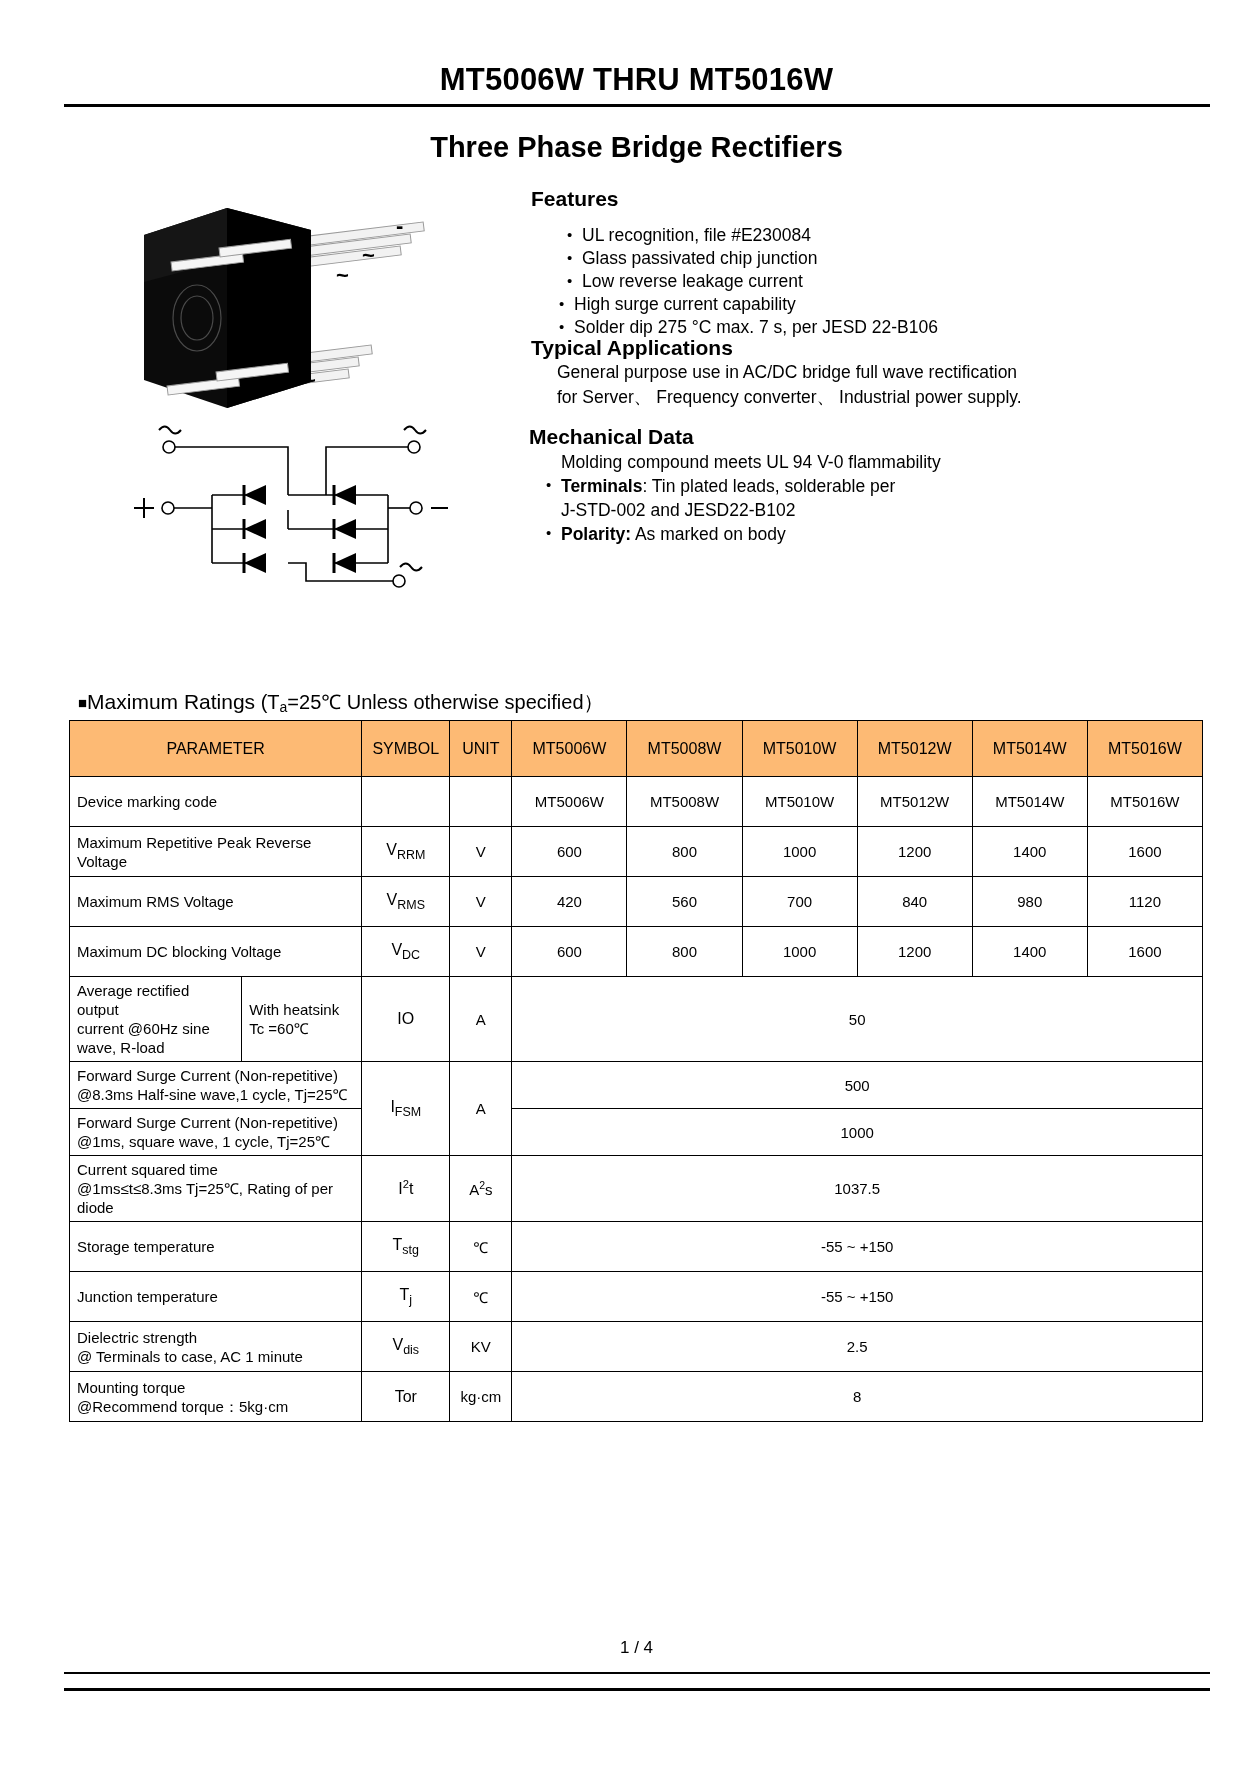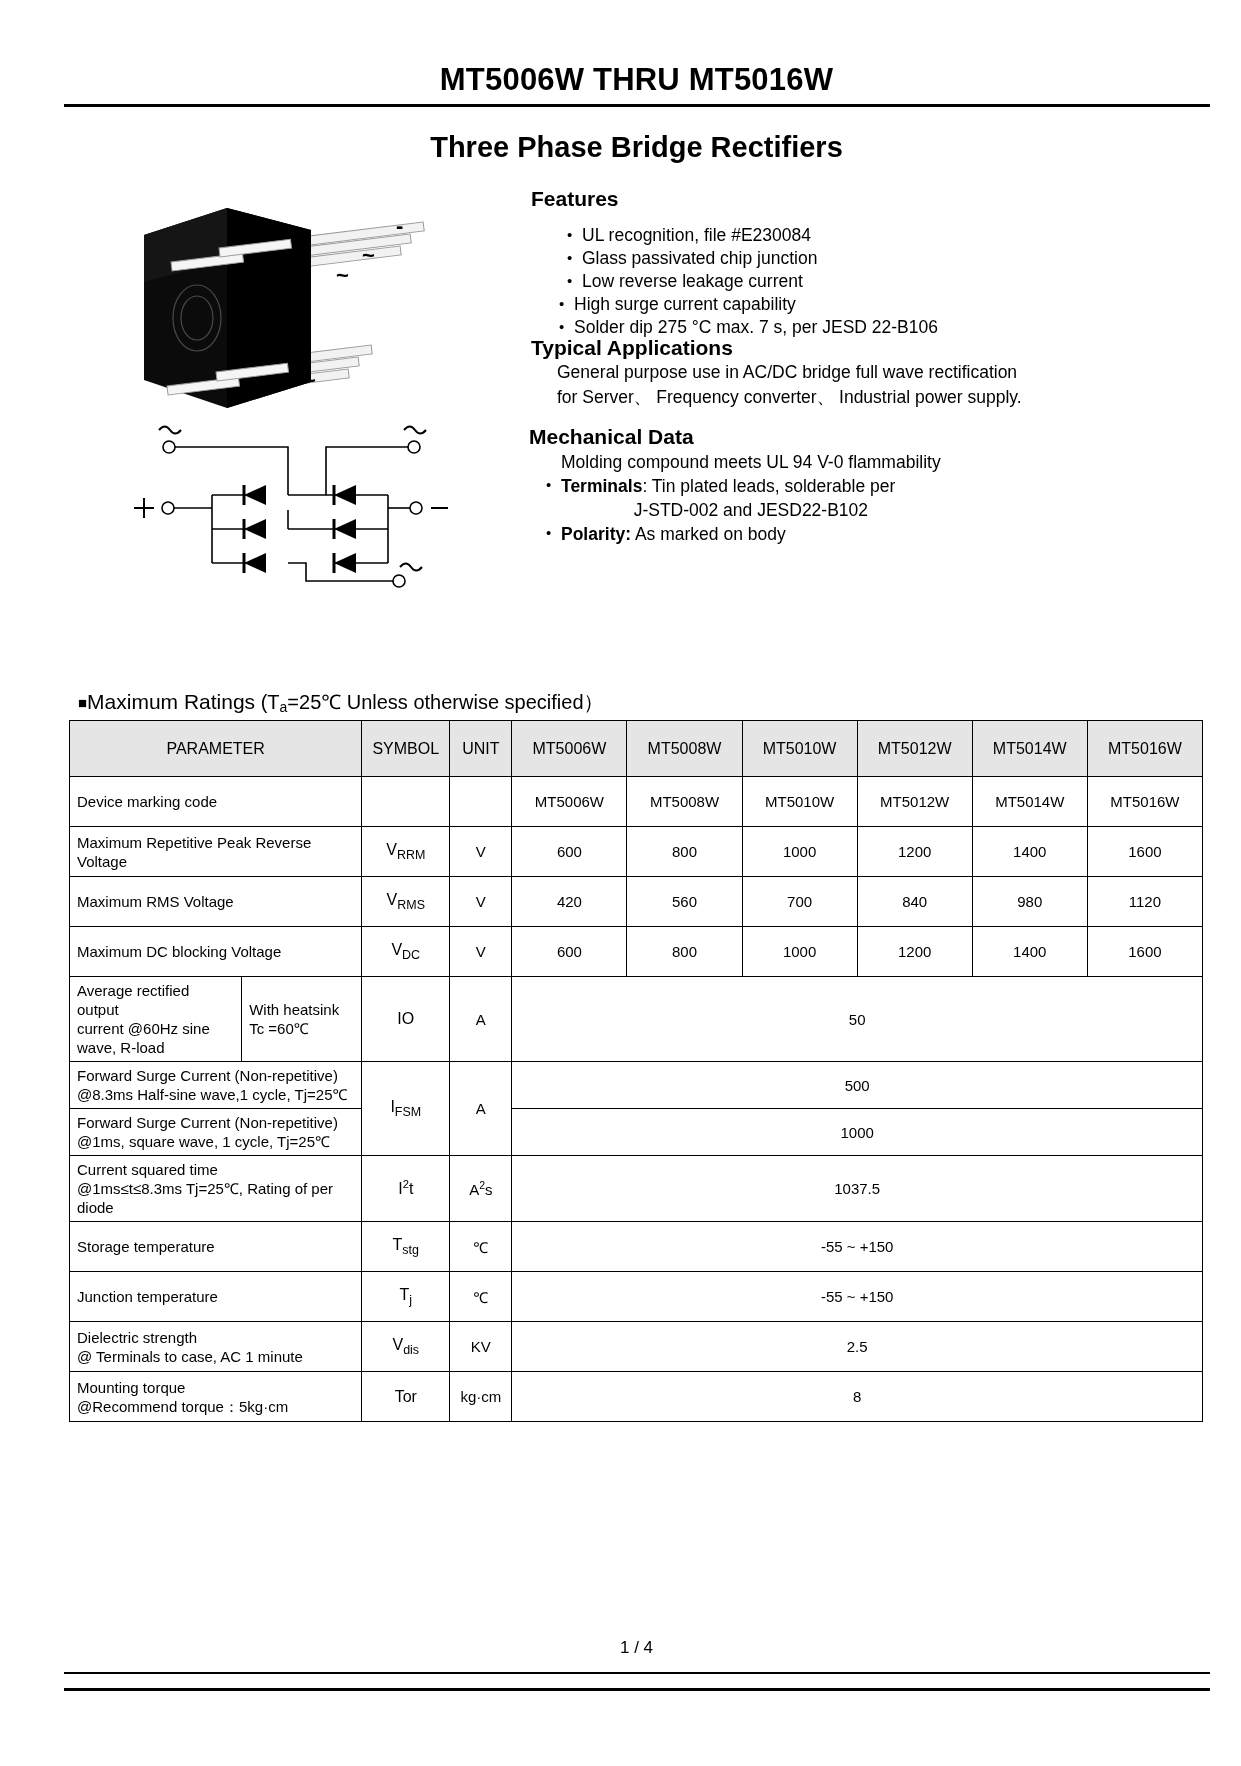--- a/index.html
+++ b/index.html
@@ -87,21 +87,20 @@
   }
   .mech-list .item.bulleted::before {
     content: "\2022";
     position: absolute;
     left: 0; top: -1px;
     font-size: 15px;
   }
   .mech-list .cont {
     padding-left: 15px;
     white-space: nowrap;
-    text-align: center;
   }
   .b { font-weight: bold; }
 
   
   .product-art {
     position: absolute;
     left: 115px; top: 190px;
     width: 400px; height: 220px;
   }
   .sym-float {
@@ -139,21 +138,21 @@
     border-collapse: collapse;
     font-size: 15px;
   }
   table.ratings td, table.ratings th {
     border: 1.6px solid #000;
     padding: 4px 7px;
     font-weight: normal;
     vertical-align: middle;
   }
   table.ratings th {
-    background: #e5e5e5;
+    background: #fdba74;
     text-align: center;
     height: 56px;
     font-size: 16px;
   }
   th.param-h { font-size: 16px; }
   th.dev-h { font-weight: bold; font-size: 15.5px; }
   td.param { text-align: left; font-size: 15px; line-height: 19px; }
   td.sub { text-align: left; font-size: 15px; line-height: 19px; }
   td.sym { text-align: center; font-size: 16px; }
   td.unit { text-align: center; font-size: 15px; }

